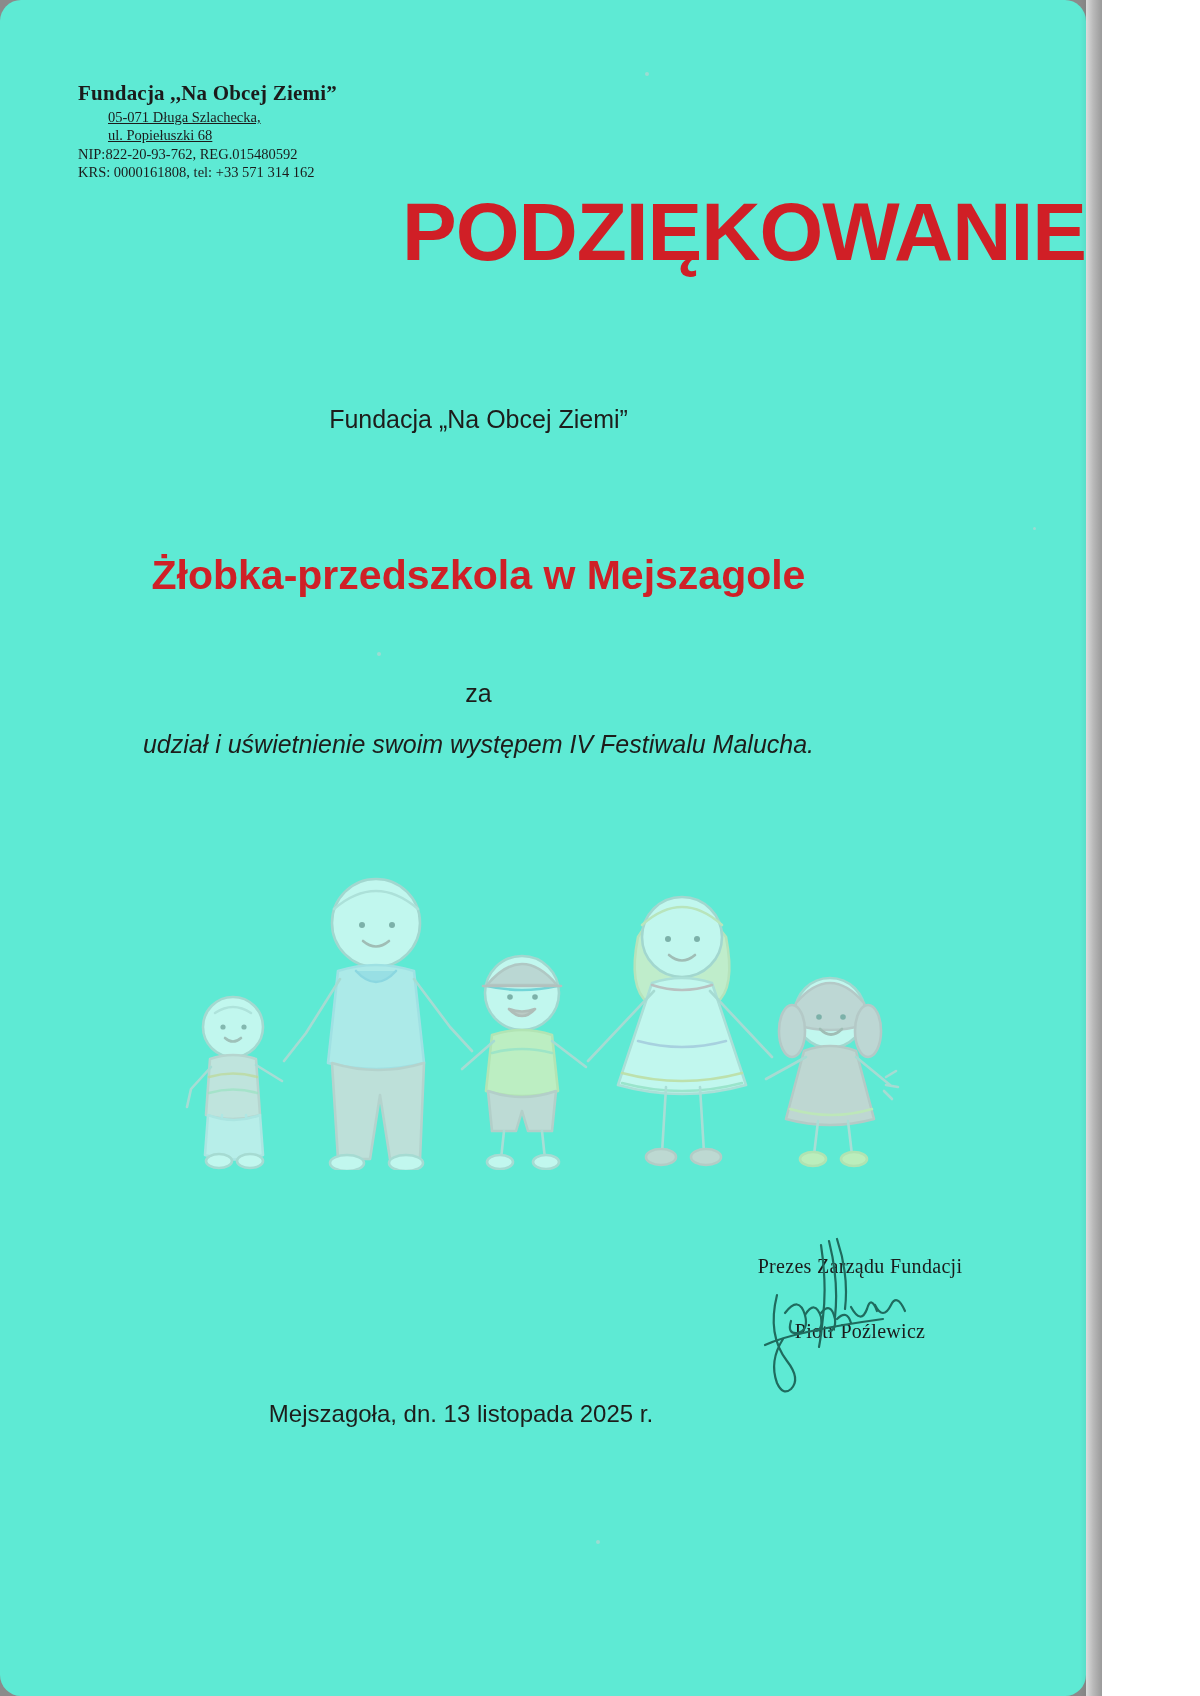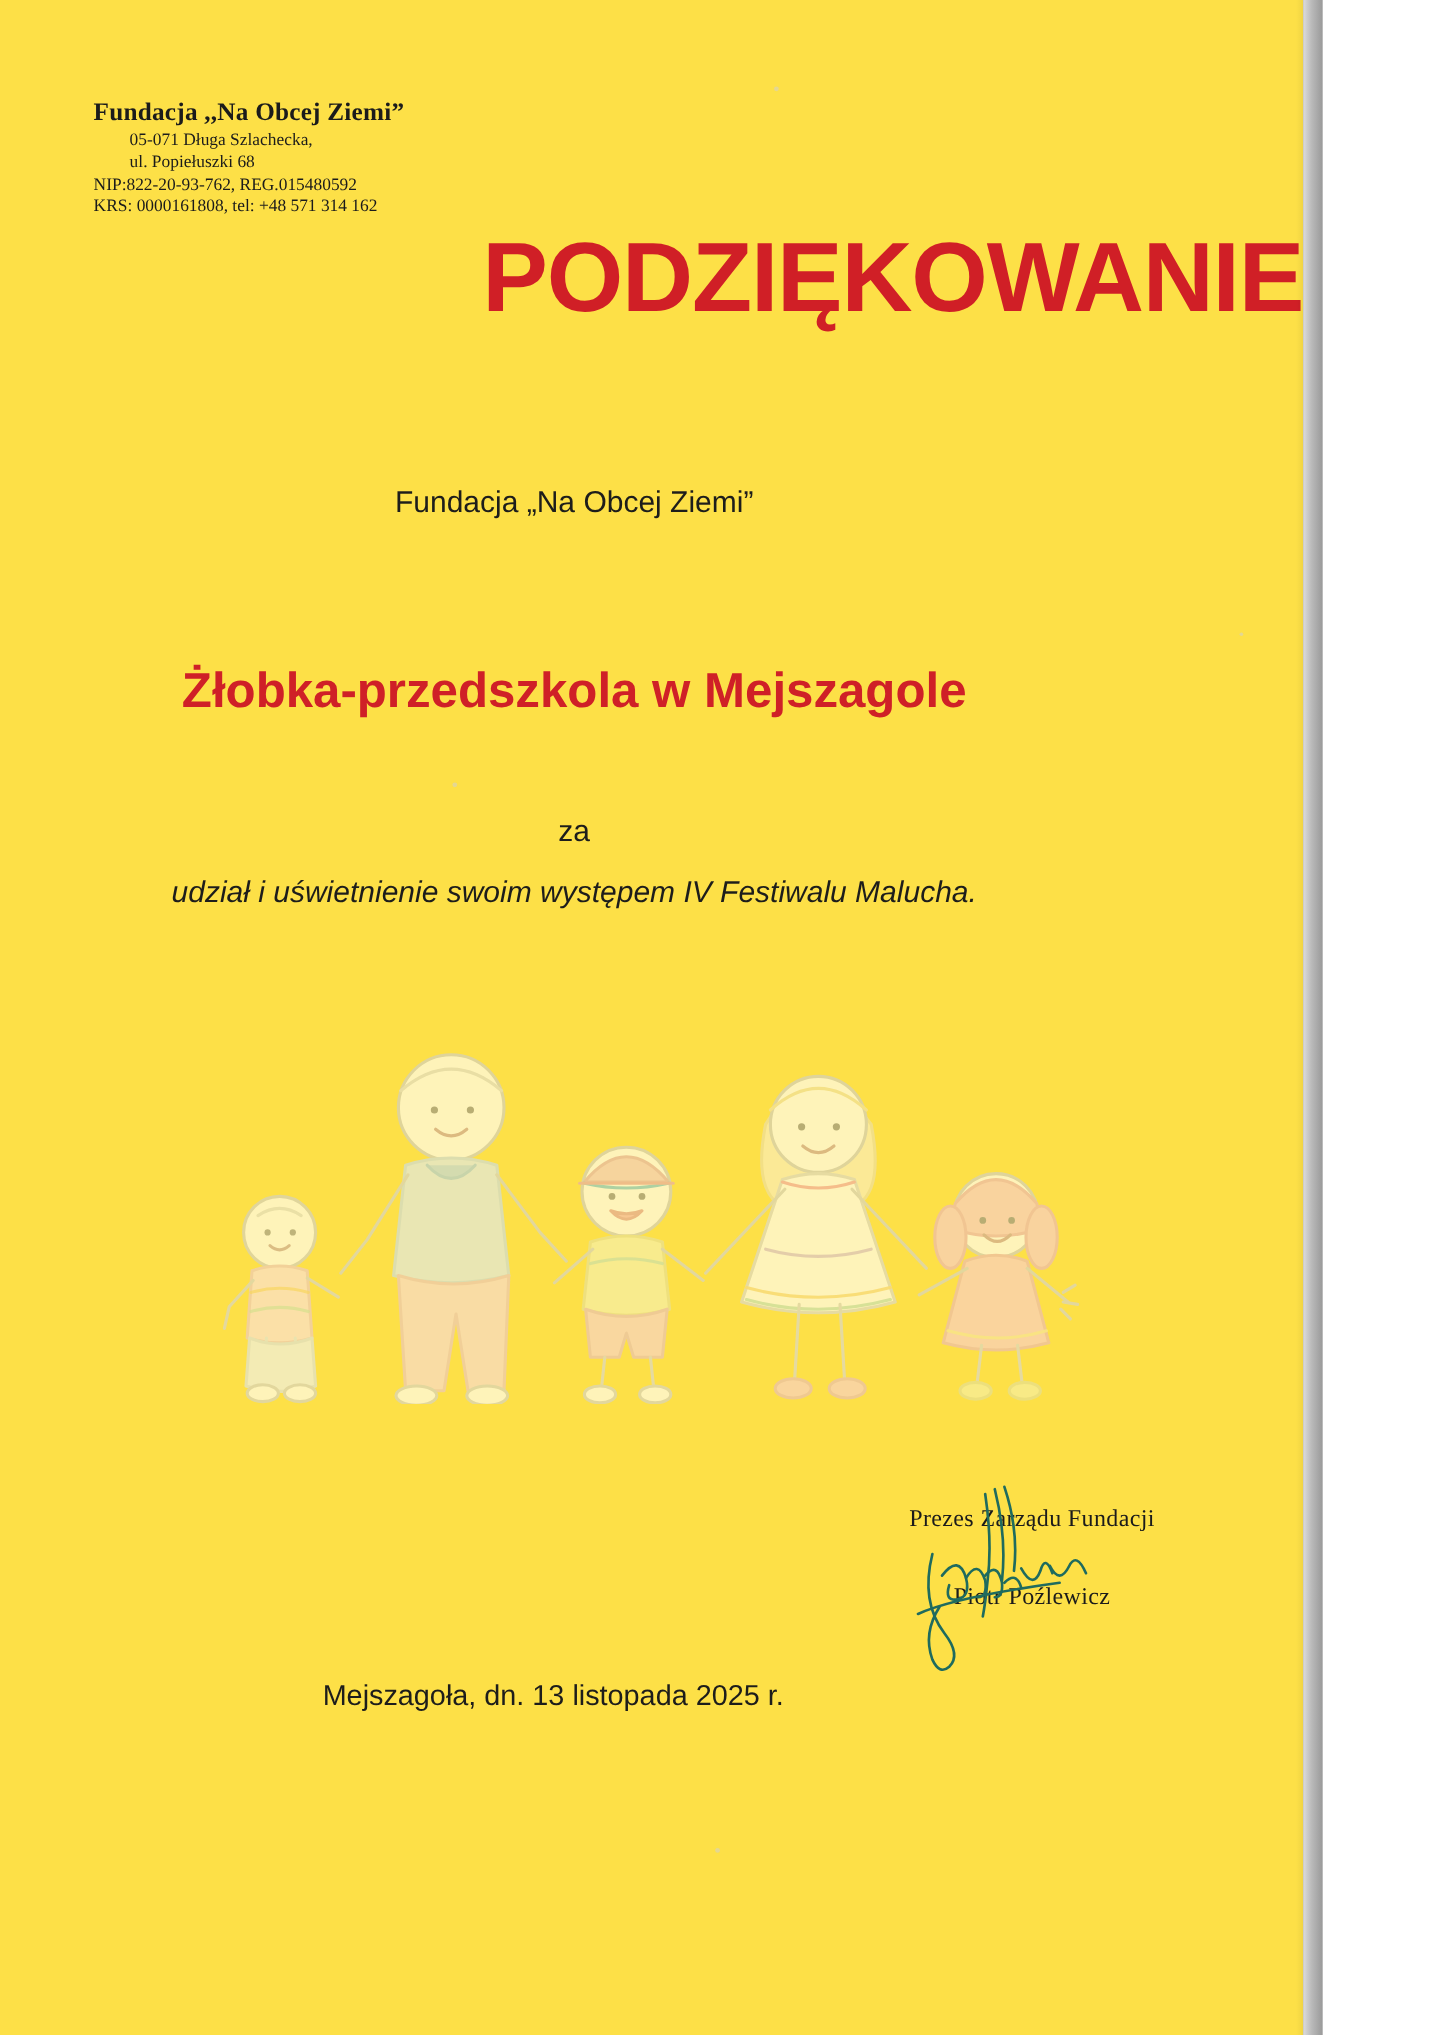--- a/index.html
+++ b/index.html
@@ -14,22 +14,23 @@
     overflow: hidden;
   }
 
   
   .page {
     position: absolute;
     left: 0;
     top: 0;
     width: 1086px;
     height: 1696px;
-    background: #fde047;
+    background: #5eead4;
     overflow: hidden;
+    border-radius: 21px;
   }
   .page-edge {
     position: absolute;
     left: 1086px;
     top: 0;
     width: 16px;
     height: 1696px;
     background: linear-gradient(to right, #dcdcdc 0%, #b9b9b9 45%, #9a9a9a 100%);
   }
   .outside {
@@ -64,20 +65,21 @@
     font-weight: 700;
     letter-spacing: 0.2px;
     margin-bottom: 2px;
   }
   .letterhead .lh-line {
     font-size: 14.5px;
     padding-left: 22px;
   }
   .letterhead .lh-line.narrow {
     padding-left: 30px;
+    text-decoration: underline;
   }
   .letterhead .lh-line.wide {
     padding-left: 0px;
   }
 
   
   .doc-title {
     position: absolute;
     left: 0;
     top: 185px;
@@ -184,21 +186,21 @@
 
 <div class="outside"></div>
 
 <div class="page">
 
   <div class="letterhead">
     <div class="lh-name">Fundacja ,,Na Obcej Ziemi”</div>
     <div class="lh-line narrow">05-071 Długa Szlachecka,</div>
     <div class="lh-line narrow">ul. Popiełuszki 68</div>
     <div class="lh-line wide">NIP:822-20-93-762, REG.015480592</div>
-    <div class="lh-line wide">KRS: 0000161808, tel: +48 571 314 162</div>
+    <div class="lh-line wide">KRS: 0000161808, tel: +33 571 314 162</div>
   </div>
 
   <div class="doc-title">PODZIĘKOWANIE</div>
 
   <div class="body-block line-org">Fundacja „Na Obcej Ziemi”</div>
   <div class="body-block recipient">Żłobka-przedszkola w Mejszagole</div>
   <div class="body-block line-za">za</div>
   <div class="body-block line-reason">udział i uświetnienie swoim występem IV Festiwalu Malucha.</div>
 
   <svg class="illustration" viewBox="0 0 740 325">

